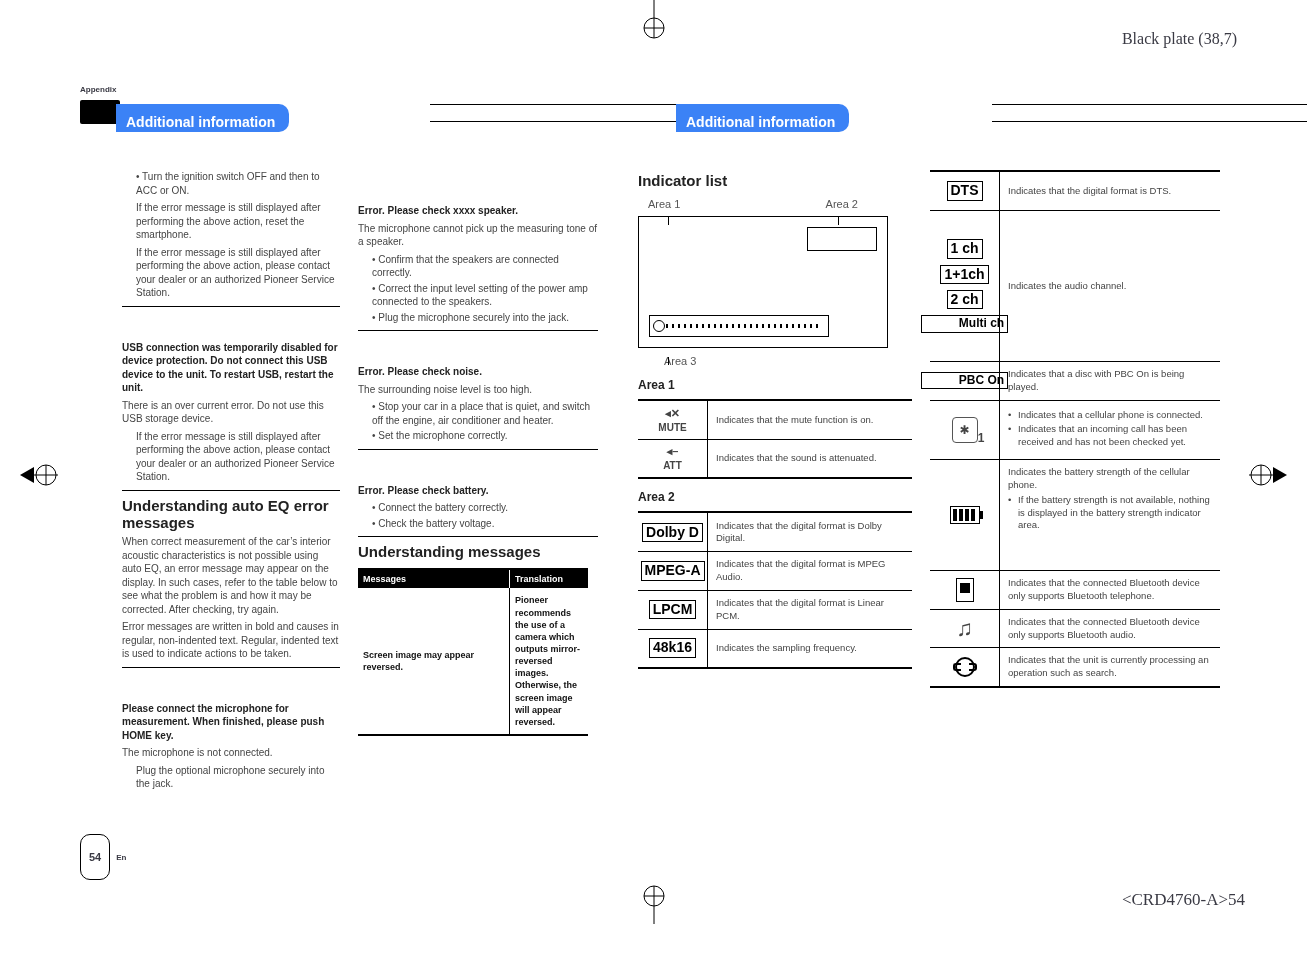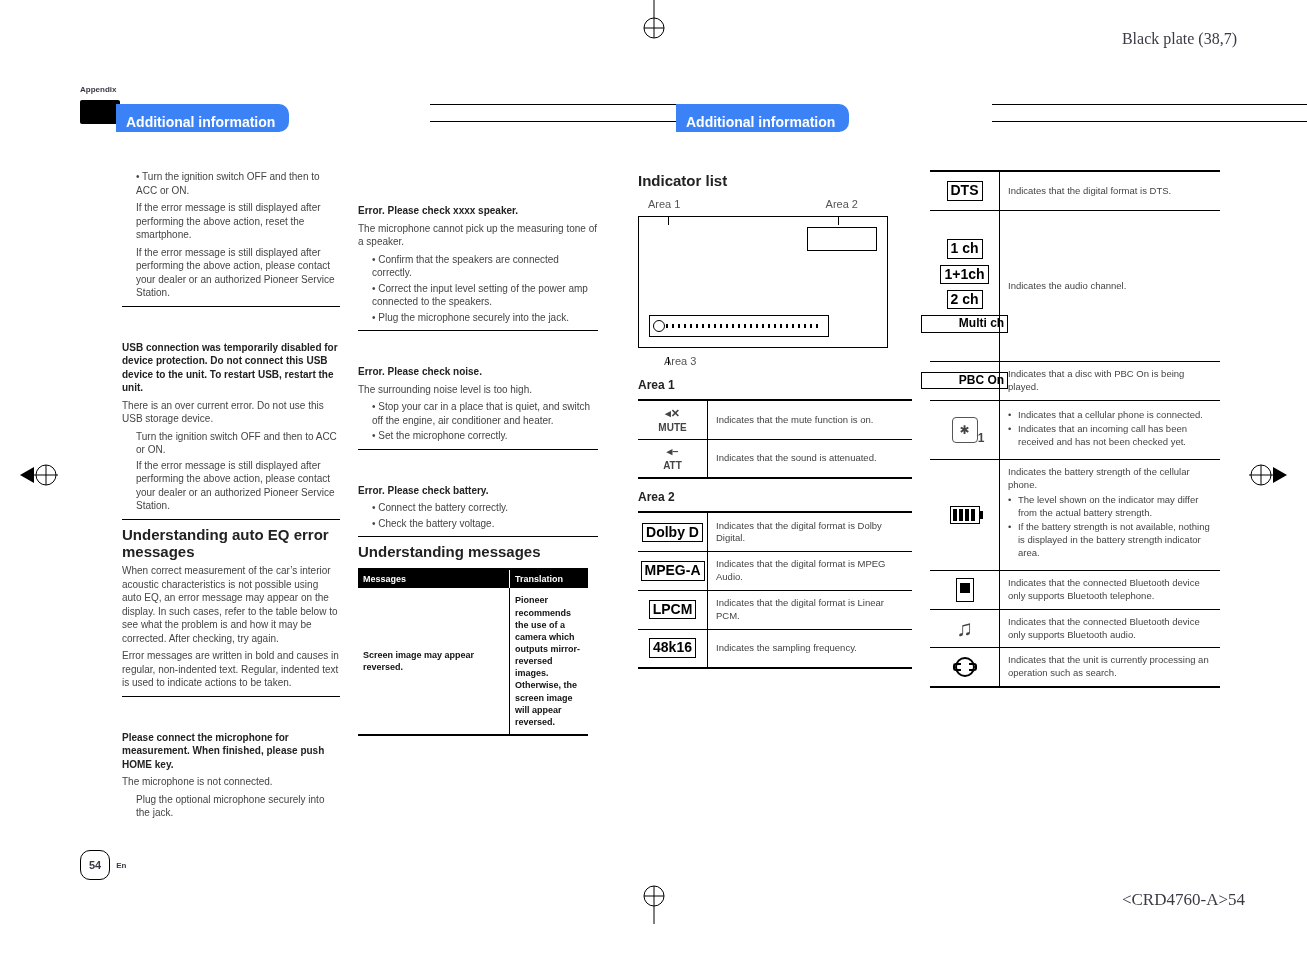--- a/index.html
+++ b/index.html
@@ -95,21 +95,21 @@
   .batt-icon .b1{left:2px;} .batt-icon .b2{left:8px;} .batt-icon .b3{left:14px;} .batt-icon .b4{left:20px;}
 
   .dev-icon { width:18px; height:24px; border:1.5px solid #000; position:relative;}
   .dev-icon::after{ content:""; position:absolute; left:3px; top:4px; right:3px; bottom:8px; background:#000;}
   .music-icon { font-size:22px; }
   .search-icon { width:20px; height:20px; border:2px solid #000; border-radius:50%; position:relative;}
   .search-icon::before{content:""; position:absolute; left:-4px; top:4px; width:6px; height:4px; border:2px solid #000; border-right:none; border-radius:3px 0 0 3px;}
   .search-icon::after{content:""; position:absolute; right:-4px; top:4px; width:6px; height:4px; border:2px solid #000; border-left:none; border-radius:0 3px 3px 0;}
 
   .pg-num { position:absolute; left:80px; bottom:74px; display:flex; align-items:center; gap:6px;}
-  .pg-num .oval { border:1px solid #000; border-radius:10px; padding:8px 8px; font-size:11px; font-weight:bold;}
+  .pg-num .oval { border:1px solid #000; border-radius:10px; padding:16px 8px; font-size:11px; font-weight:bold;}
   .pg-num .en { font-size:8px; font-weight:bold;}
 
   .crd { position:absolute; right:62px; bottom:44px; font-family:"Times New Roman",serif; font-size:17px;}
 </style>
 </head>
 <body>
 
 <div class="crop-mark-v top">
   <svg width="30" height="40">
       <line x1="15" y1="0" x2="15" y2="18" stroke="#000"></line>
@@ -159,21 +159,20 @@
 <div class="page">
 
   <div class="col c1">
     <p class="para indent" style="margin-top:0">• Turn the ignition switch OFF and then to ACC or ON.</p>
     <p class="para indent">If the error message is still displayed after performing the above action, reset the smartphone.</p>
     <p class="para indent">If the error message is still displayed after performing the above action, please contact your dealer or an authorized Pioneer Service Station.</p>
     <hr>
     <p class="para bold">USB connection was temporarily disabled for device protection. Do not connect this USB device to the unit. To restart USB, restart the unit.</p>
     <p class="para">There is an over current error. Do not use this USB storage device.</p>
     <div class="indent">
-      <p>Turn the ignition switch OFF and then to ACC or ON.</p>
       <p>If the error message is still displayed after performing the above action, please contact your dealer or an authorized Pioneer Service Station.</p>
     </div>
     <hr>
 
     <h3>Understanding auto EQ error messages</h3>
     <p class="para">When correct measurement of the car’s interior acoustic characteristics is not possible using auto EQ, an error message may appear on the display. In such cases, refer to the table below to see what the problem is and how it may be corrected. After checking, try again.</p>
     <p class="para">Error messages are written in bold and causes in regular, non-indented text. Regular, indented text is used to indicate actions to be taken.</p>
     <hr>
     <p class="para bold">Please connect the microphone for measurement. When finished, please push HOME key.</p>
     <p class="para">The microphone is not connected.</p>
@@ -334,21 +333,20 @@
           <div class="batt-icon">
               <span class="bar b1"></span>
               <span class="bar b2"></span>
               <span class="bar b3"></span>
               <span class="bar b4"></span>
             </div>
         </div>
         <div class="icell-r" style="display:block;">
           <span>Indicates the battery strength of the cellular phone.</span>
           <ul>
-            <li>The level shown on the indicator may differ from the actual battery strength.</li>
             <li>If the battery strength is not available, nothing is displayed in the battery strength indicator area.</li>
           </ul>
         </div>
       </div>
 
       <div class="irow">
         <div class="icell-l">
             <div class="dev-icon"></div>
           </div>
         <div class="icell-r">Indicates that the connected Bluetooth device only supports Bluetooth telephone.</div>

